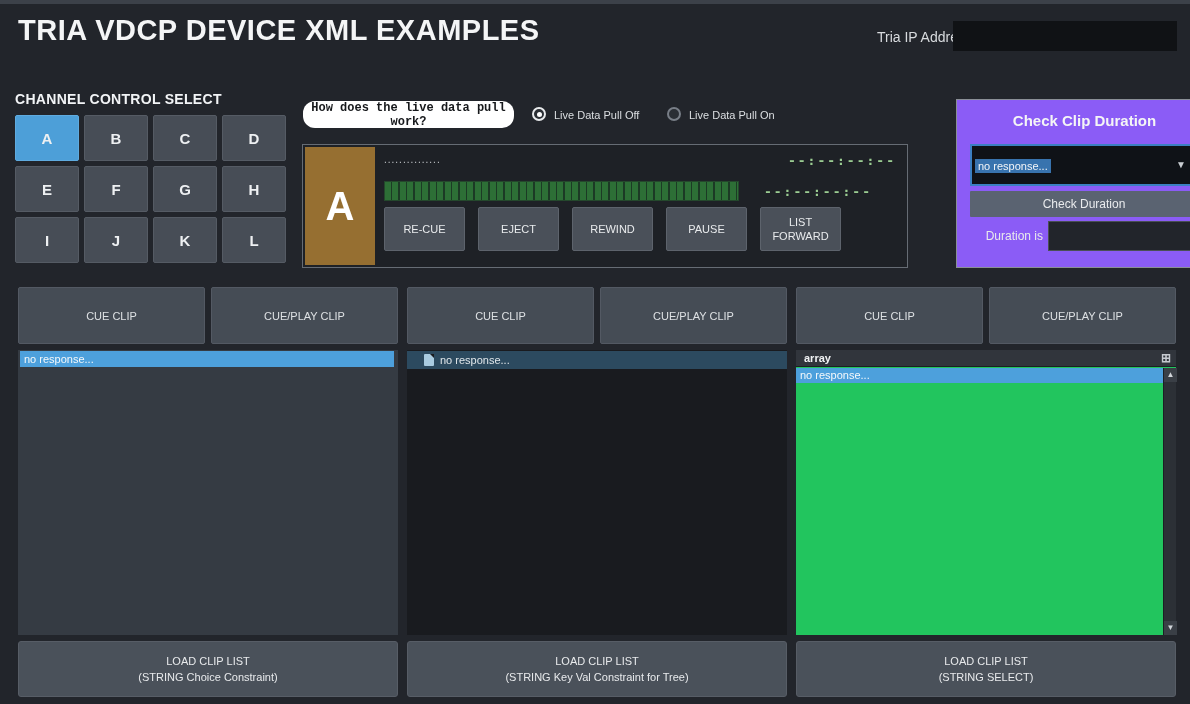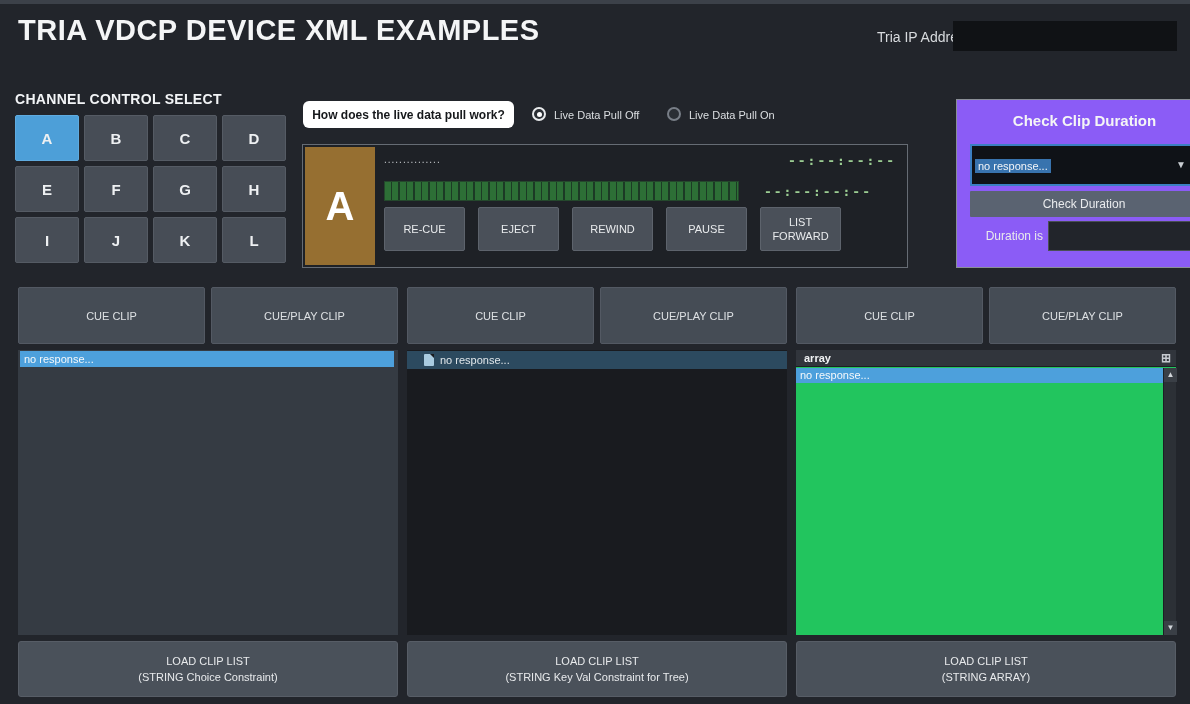--- a/index.html
+++ b/index.html
@@ -43,22 +43,22 @@
     background:#474d56; border:1px solid #555b64; border-radius:2px;
     color:#eef0f2; font-size:15px; font-weight:700;
     display:flex; align-items:center; justify-content:center; cursor:pointer;
   }
   .channel-btn.selected { background:#4d9fd8; border-color:#5fabdf; }
 
   
   .help-btn {
     position:absolute; left:303px; top:97px; width:211px; height:27px;
     background:#ffffff; color:#16181b; font-size:12px; font-weight:700;
-    border:none; border-radius:6px; cursor:pointer;
-    font-family:Liberation Sans, sans-serif;
+    border:none; border-radius:12px; cursor:pointer;
+    font-family:Liberation Mono, monospace;
   }
   .radio-item { position:absolute; top:103px; display:flex; align-items:flex-end; gap:8px; cursor:pointer; }
   .radio-off { left:532px; }
   .radio-on  { left:667px; }
   .radio-circle {
     width:14px; height:14px; border-radius:50%;
     border:2px solid #787e87; background:#2a2e34;
     display:flex; align-items:center; justify-content:center;
   }
   .radio-circle.checked { border-color:#e9ebed; }
@@ -312,17 +312,17 @@
         <span class="col-picker-icon">⊞</span>
       </div>
       <div class="array-row">no response...</div>
       <div class="v-scrollbar">
         <div class="scroll-arrow scroll-up">▲</div>
         <div class="scroll-arrow scroll-down">▼</div>
       </div>
     </div>
     <button class="load-btn">
       <span>LOAD CLIP LIST</span><br>
-      <span>(STRING ARRAY)</span>
+      <span>(STRING SELECT)</span>
     </button>
   </div>
 
 </div>
 
 </body></html>

